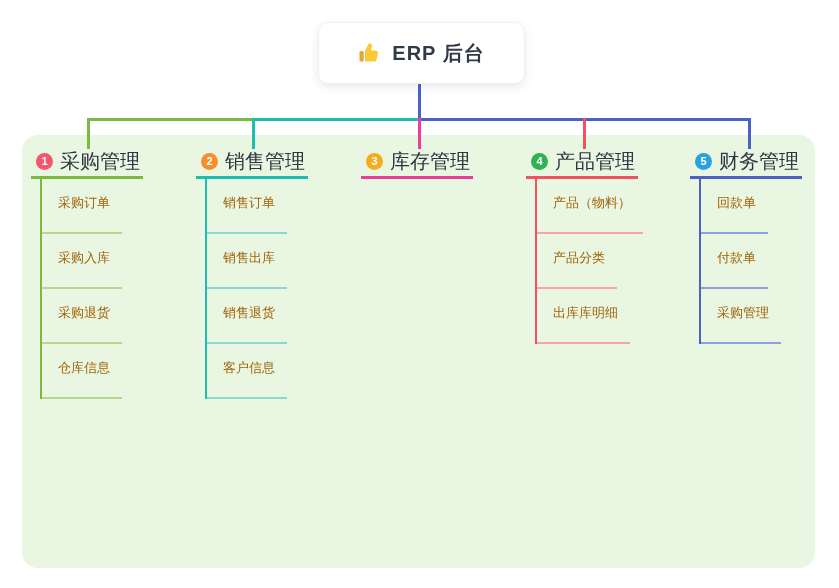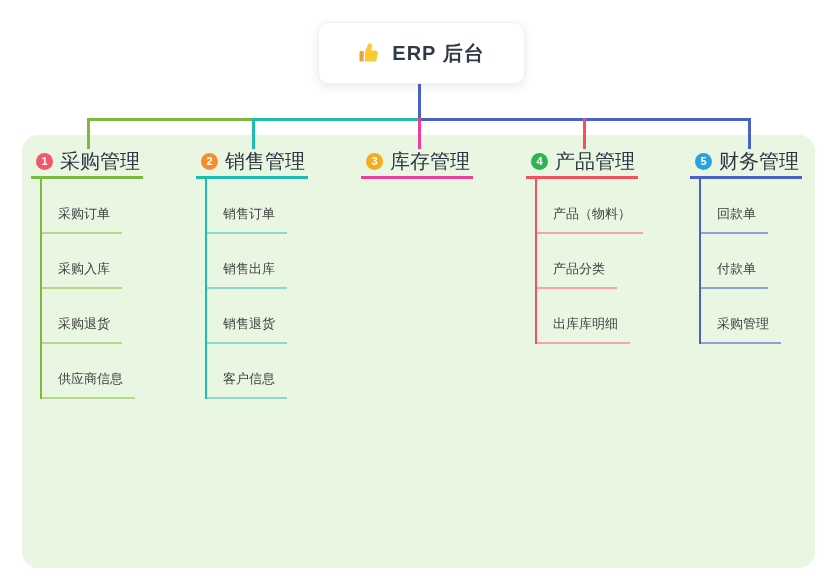--- a/index.html
+++ b/index.html
@@ -41,22 +41,22 @@
     display:flex;align-items:center;justify-content:center;line-height:1;
   }
   .branch-title{font-size:20px;font-weight:500;color:#2c3540;white-space:nowrap;}
 
   .children{position:relative;margin-left:9px;}
   .vline{position:absolute;left:0;top:0;bottom:0;width:2px;background:var(--accent);}
   .child-row{height:55px;display:flex;align-items:flex-end;cursor:pointer;}
   .child-label{
     width:max-content;white-space:nowrap;
     border-bottom:2px solid var(--child-accent);
-    padding:0 12px 9px 18px;
-    font-size:13px;color:#404040;
+    padding:0 12px 20px 18px;
+    font-size:13px;color:#a16207;
   }
 </style>
 </head>
 <body>
 
 <div class="canvas">
 
   <div class="panel" style="background: rgb(233, 246, 226);"></div>
 
   <div class="line" id="stem" style="left: 418px; top: 82px; width: 3px; height: 37px; background: rgb(74, 98, 200);"></div>
@@ -90,21 +90,21 @@
     <div class="child-row">
     <span class="child-label">采购订单</span>
   </div>
           <div class="child-row">
     <span class="child-label">采购入库</span>
   </div>
           <div class="child-row">
     <span class="child-label">采购退货</span>
   </div>
           <div class="child-row">
-    <span class="child-label">供应商信息</span>
+    <span class="child-label">仓库信息</span>
   </div>
         </div>
   </div>
       <div class="branch" style="left: 196px; --accent: #1ebdb2; --child-accent: #8ad8d0; --badge: #f78e2e;">
     <div class="branch-header">
       <span class="badge">2</span>
       <span class="branch-title">销售管理</span>
     </div>
     <div class="children">
       <div class="vline"></div>

